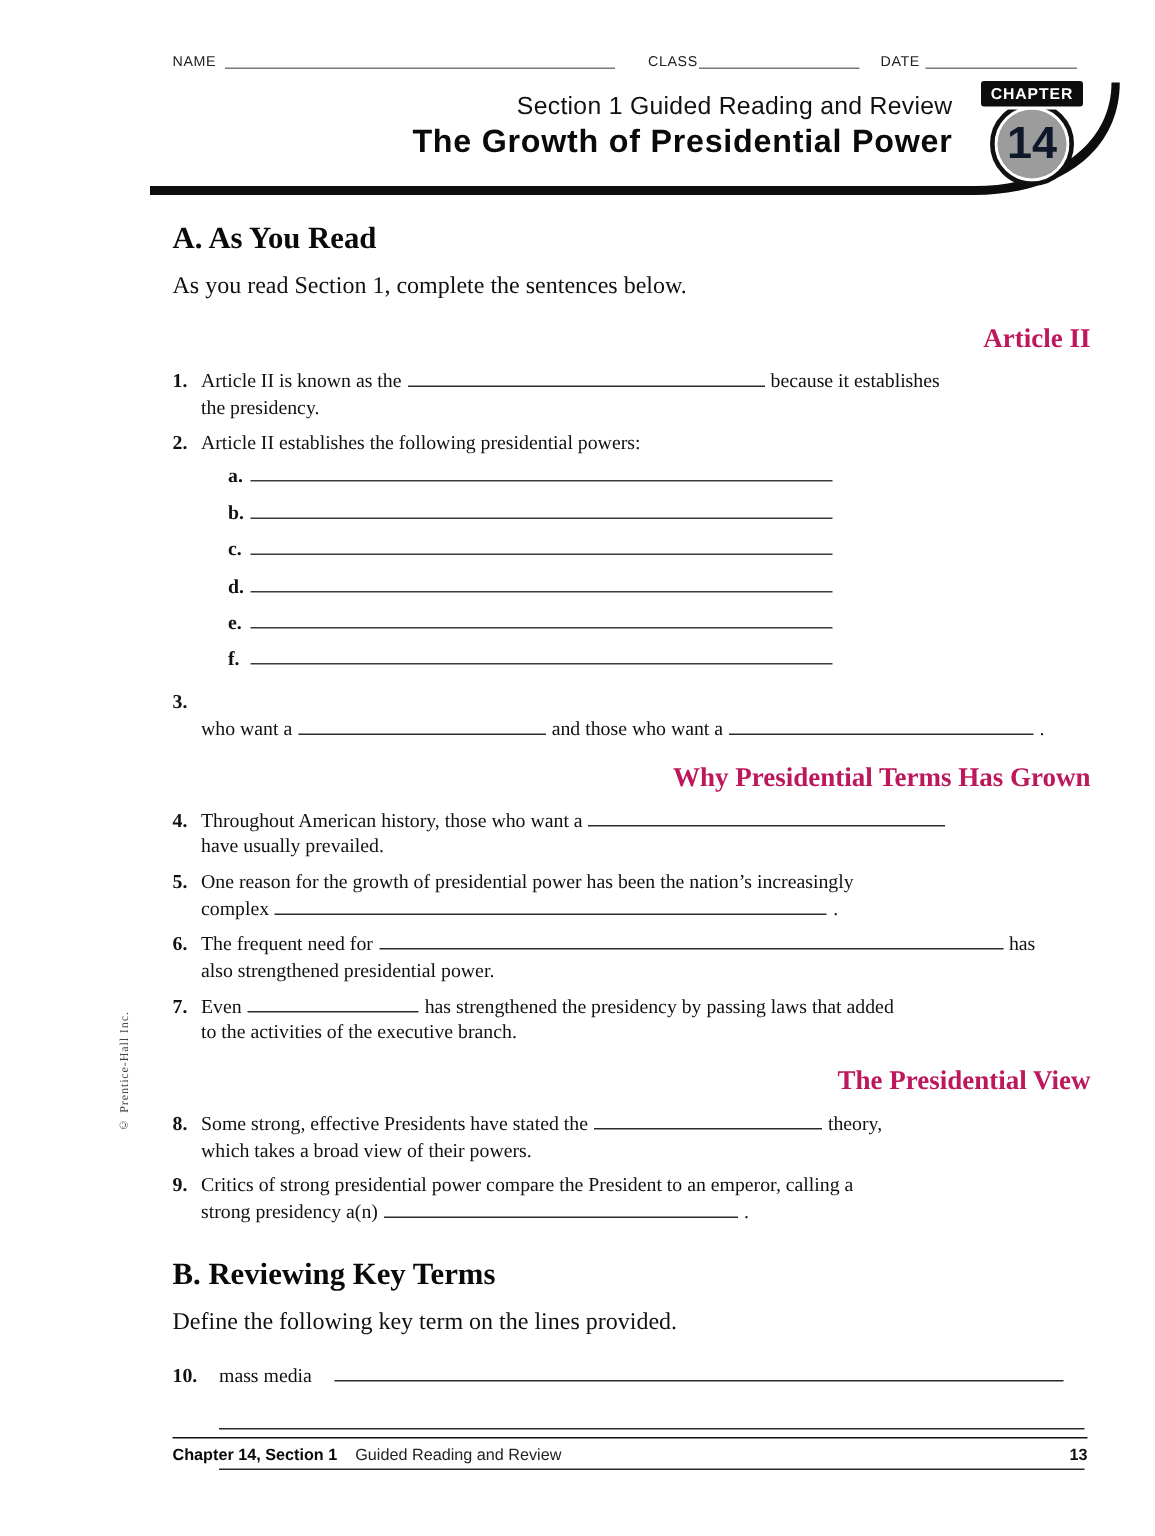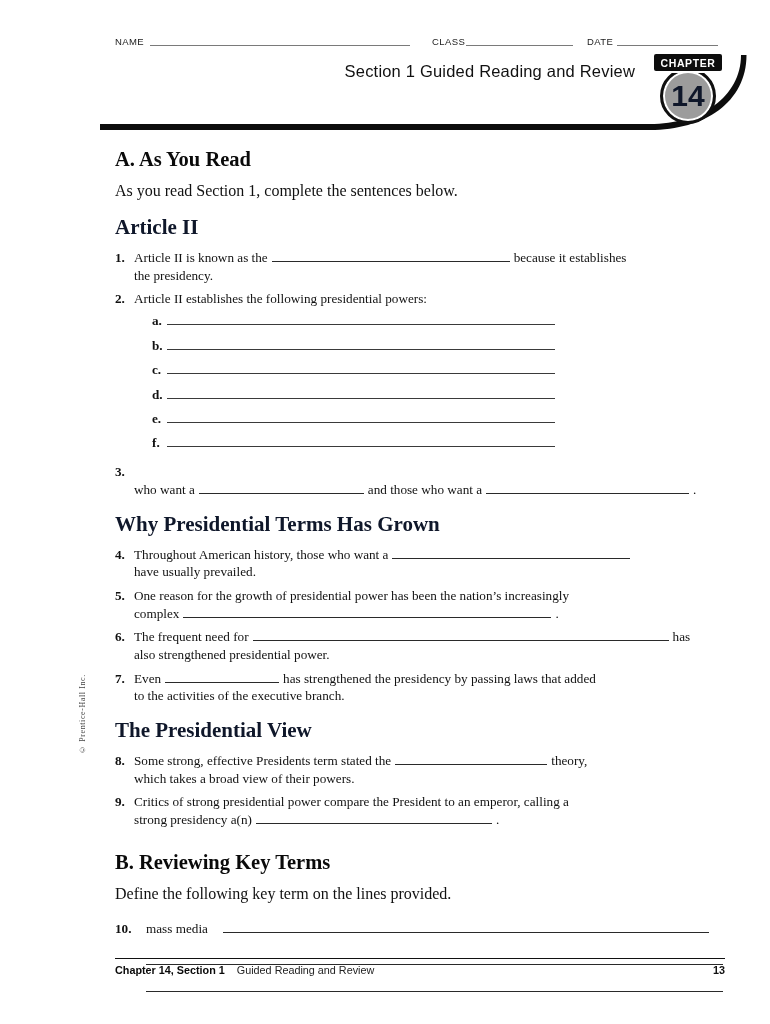--- a/index.html
+++ b/index.html
@@ -44,21 +44,21 @@
     font-family:"Liberation Sans","DejaVu Sans",sans-serif;
     font-size:10.5px;font-weight:bold;letter-spacing:0.6px;color:#fff;z-index:3;
   }
   .rule-svg{position:absolute;left:0;top:0;z-index:1;}
   
   .content{position:absolute;left:115px;top:148px;width:612px;}
   .h-big{
     font-size:20.5px;font-weight:bold;margin:0 0 11px 0;color:#0a0a0a;
   }
   .intro{font-size:16px;margin:0 0 15px 0;}
-  .h-sub{font-size:21px;font-weight:bold;margin:0 0 9px 0;color:#0f172a;}
+  .h-sub{font-size:18px;font-weight:bold;margin:0 0 9px 0;color:#be185d;text-align:right;}
   .q{position:relative;padding-left:19px;font-size:13.2px;line-height:17.6px;margin:0 0 6px 0;}
   .q.num10{padding-left:31px;}
   .qnum{position:absolute;left:0;top:0;font-weight:bold;}
   .blank{
     display:inline-block;height:0.92em;
     border-bottom:1.2px solid #2a2a2a;margin:0 4px;
   }
   .letter-row{position:relative;padding-left:18px;height:24.4px;font-size:13.2px;}
   .letter{font-weight:bold;display:inline-block;width:15px;}
   .letter-line{display:inline-block;width:388px;height:0.95em;border-bottom:1.2px solid #3a3a3a;}
@@ -96,20 +96,21 @@
 
   <span class="field-label" style="left:115px">NAME</span>
   <span class="field-line" style="left:150px;width:260px"></span>
   <span class="field-label" style="left:432px">CLASS</span>
   <span class="field-line" style="left:466px;width:107px"></span>
   <span class="field-label" style="left:587px">DATE</span>
   <span class="field-line" style="left:617px;width:101px"></span>
 
   <div class="title-block">
     <div class="eyebrow">Section 1 Guided Reading and Review</div>
+    <div class="main-title">The Growth of Presidential Power</div>
   </div>
 
   <div class="badge-circle">14</div>
   <div class="badge-tab">CHAPTER</div>
 
   <svg class="rule-svg" width="770" height="145" viewBox="0 0 770 145">
     <path d="M100,124 H650 C701,124 741,97 741,55 L746.5,55 C746.5,102 705,130 650,130 H100 Z" fill="#0d0d0d"></path>
   </svg>
 
   <div class="content">
@@ -168,21 +169,21 @@
     <div class="q" style="margin-bottom:13px">
       <span class="qnum">7.</span>
       <span>Even</span><span class="blank w-q7"></span><span>has strengthened the presidency by passing laws that added</span><br>
       <span>to the activities of the executive branch.</span>
     </div>
 
     <div class="h-sub">The Presidential View</div>
 
     <div class="q">
       <span class="qnum">8.</span>
-      <span>Some strong, effective Presidents term stated the</span><span class="blank w-q8"></span><span>theory,</span><br>
+      <span>Some strong, effective Presidents have stated the</span><span class="blank w-q8"></span><span>theory,</span><br>
       <span>which takes a broad view of their powers.</span>
     </div>
 
     <div class="q">
       <span class="qnum">9.</span>
       <span>Critics of strong presidential power compare the President to an emperor, calling a</span><br>
       <span>strong presidency a(n)</span><span class="blank w-q9"></span><span>.</span>
     </div>
 
     <div class="h-big gap-before-b">B. Reviewing Key Terms</div>

